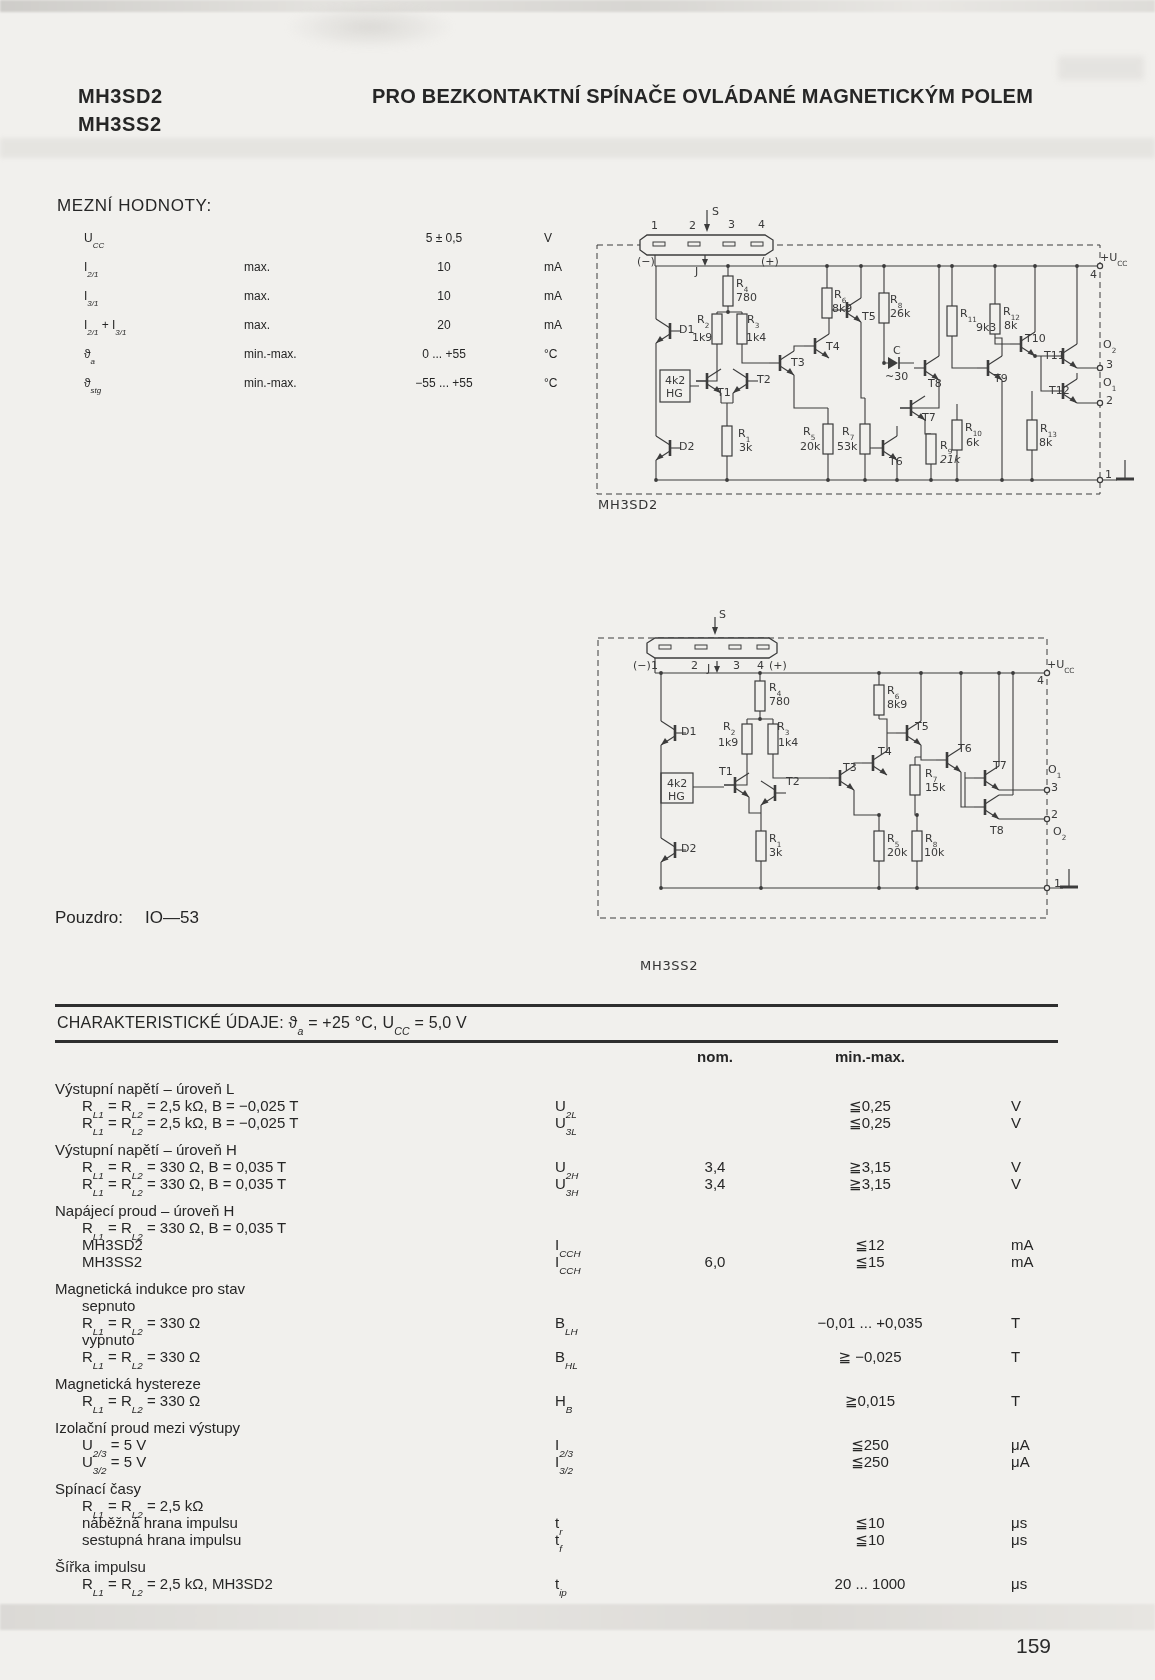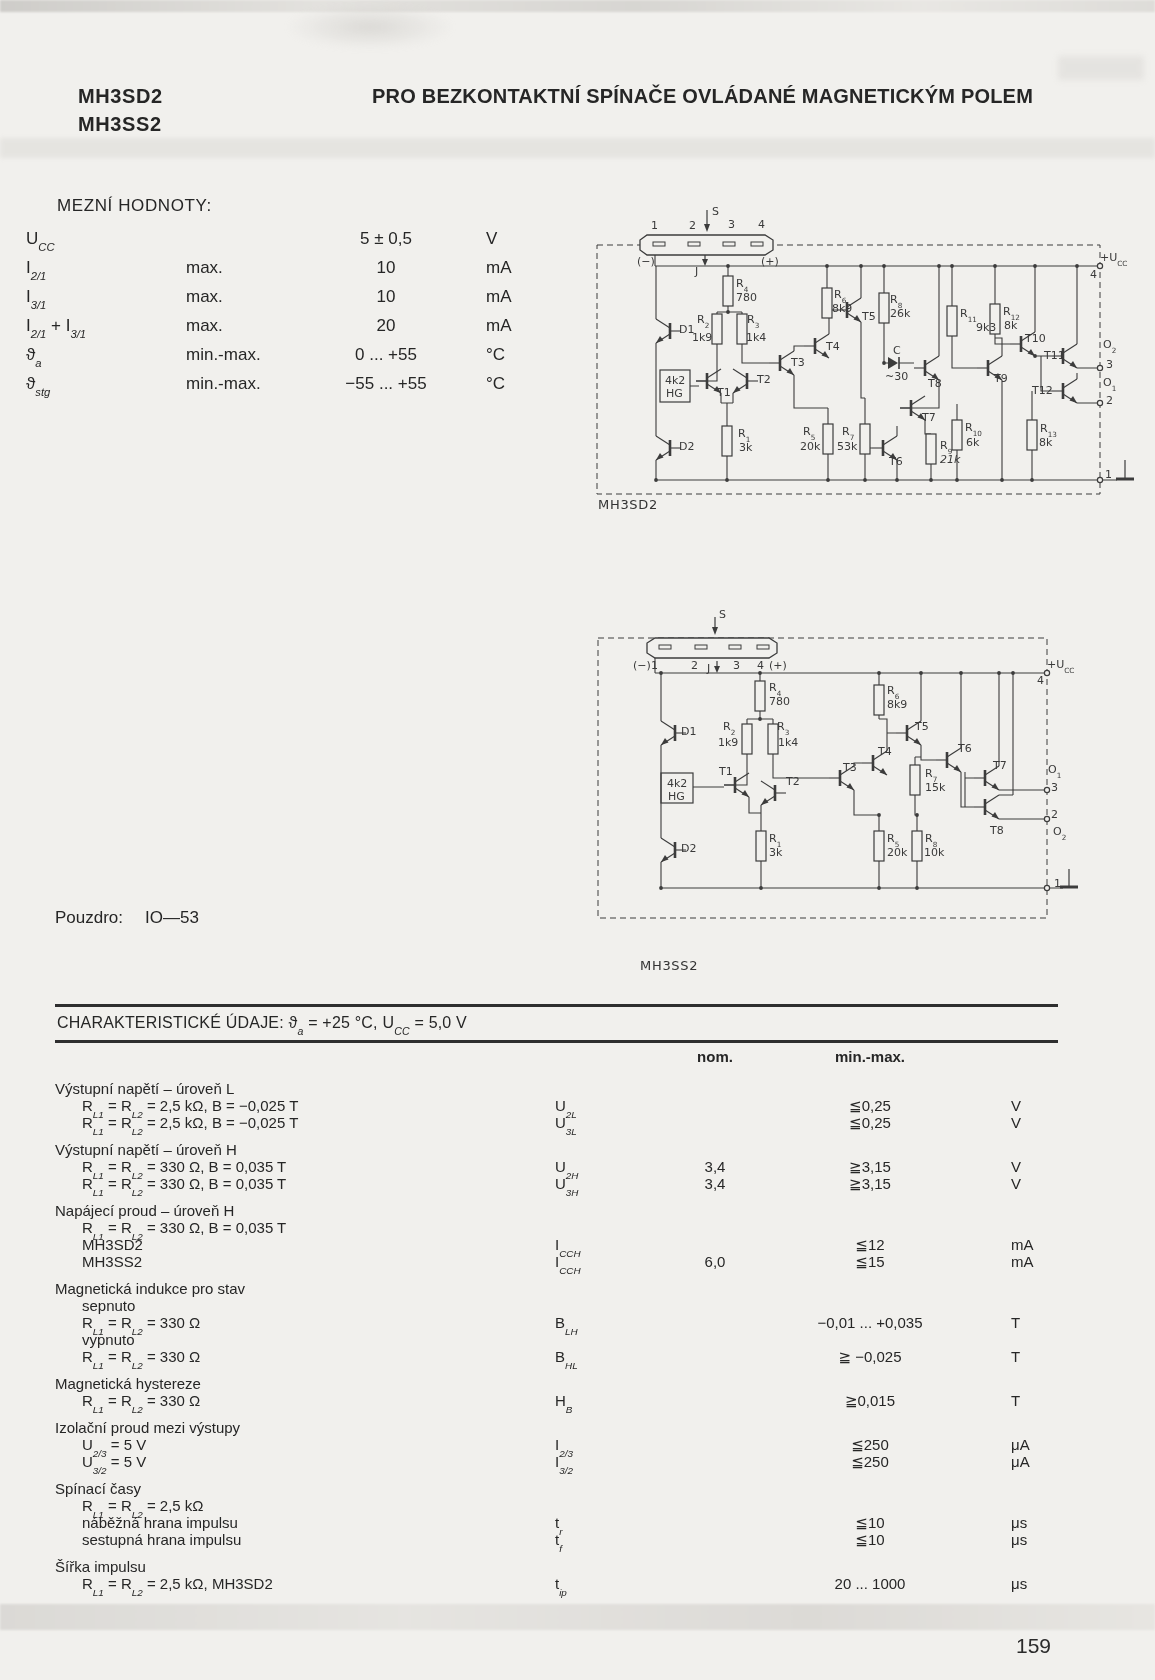--- a/index.html
+++ b/index.html
@@ -16,21 +16,21 @@
   .scan-band{left:0;top:138px;width:1155px;height:20px;opacity:.4;filter:blur(2px);background:#d5d3cf}
   .scan-corner{left:1058px;top:56px;width:86px;height:24px;opacity:.3;filter:blur(3px);background:#c9c7c3}
   .scan-bottom{left:0;top:1604px;width:1155px;height:26px;opacity:.55;filter:blur(1px);
     background:linear-gradient(90deg,#cac8c4,#dedcd8 35%,#ccc9c5 70%,#e0ded9)}
   
   .partnos{left:78px;top:82px;font-size:20px;font-weight:bold;letter-spacing:.6px;line-height:28px}
   .title{right:122px;top:82px;text-align:right;font-size:20px;font-weight:bold;letter-spacing:.2px;line-height:28px}
   
   .limits-title{left:57px;top:196px;font-size:17px;letter-spacing:.6px}
   .limits{left:0;top:224px;width:700px}
-  .lrow{display:grid;grid-template-columns:160px 100px 200px 90px;padding-left:26px;line-height:29px;font-size:17px}
+  .lrow{display:grid;grid-template-columns:160px 100px 200px 90px;padding-left:84px;line-height:29px;font-size:12px}
   .lrow .c-v{text-align:center}
   
   .sch{position:absolute}
   .sch svg{position:absolute;left:0;top:0;stroke:#3c3c3c;fill:none}
   .sch-label{position:absolute;font-size:11px;line-height:11px;white-space:nowrap;color:#3a3a3a;
     font-family:"DejaVu Sans",sans-serif}
   .sch-label sub{top:2px;font-style:normal}
   .caption{position:absolute;font-size:13px;letter-spacing:.7px;color:#333;
     font-family:"DejaVu Sans",sans-serif}
   .pouzdro{left:55px;top:908px;font-size:17px}
@@ -260,21 +260,21 @@
       <span class="sch-label" style="left: 370px; top: 224px;">R<sub>10</sub></span>
       <span class="sch-label" style="left: 371px; top: 239px; text-align: center;">6k</span>
       <span class="sch-label" style="left: 365px; top: 110px;">R<sub>11</sub></span>
       <span class="sch-label" style="left: 366px; top: 124px; margin-left: 15px;">9k3</span>
       <span class="sch-label" style="left: 408px; top: 108px;">R<sub>12</sub></span>
       <span class="sch-label" style="left: 409px; top: 122px;">8k</span>
       <span class="sch-label" style="left: 445px; top: 225px;">R<sub>13</sub></span>
       <span class="sch-label" style="left: 444px; top: 239px;">8k</span>
       <span class="sch-label" style="left: 430px; top: 135px;">T10</span>
       <span class="sch-label" style="left: 449px; top: 152px;">T11</span>
-      <span class="sch-label" style="left: 437px; top: 187px;">T12</span>
+      <span class="sch-label" style="left: 454px; top: 187px;">T12</span>
       <span class="sch-label" style="left: 495px; top: 71px;">4</span>
       <span class="sch-label" style="left: 505px; top: 54px;">+U<sub>CC</sub></span>
       <span class="sch-label" style="left: 508px; top: 141px;">O<sub>2</sub></span>
       <span class="sch-label" style="left: 511px; top: 161px;">3</span>
       <span class="sch-label" style="left: 508px; top: 179px;">O<sub>1</sub></span>
       <span class="sch-label" style="left: 511px; top: 197px;">2</span>
       <span class="sch-label" style="left: 510px; top: 271px;">1</span>
     </div>
   <figcaption class="caption" style="left:3px;top:299px">MH3SD2</figcaption>
 </figure>

